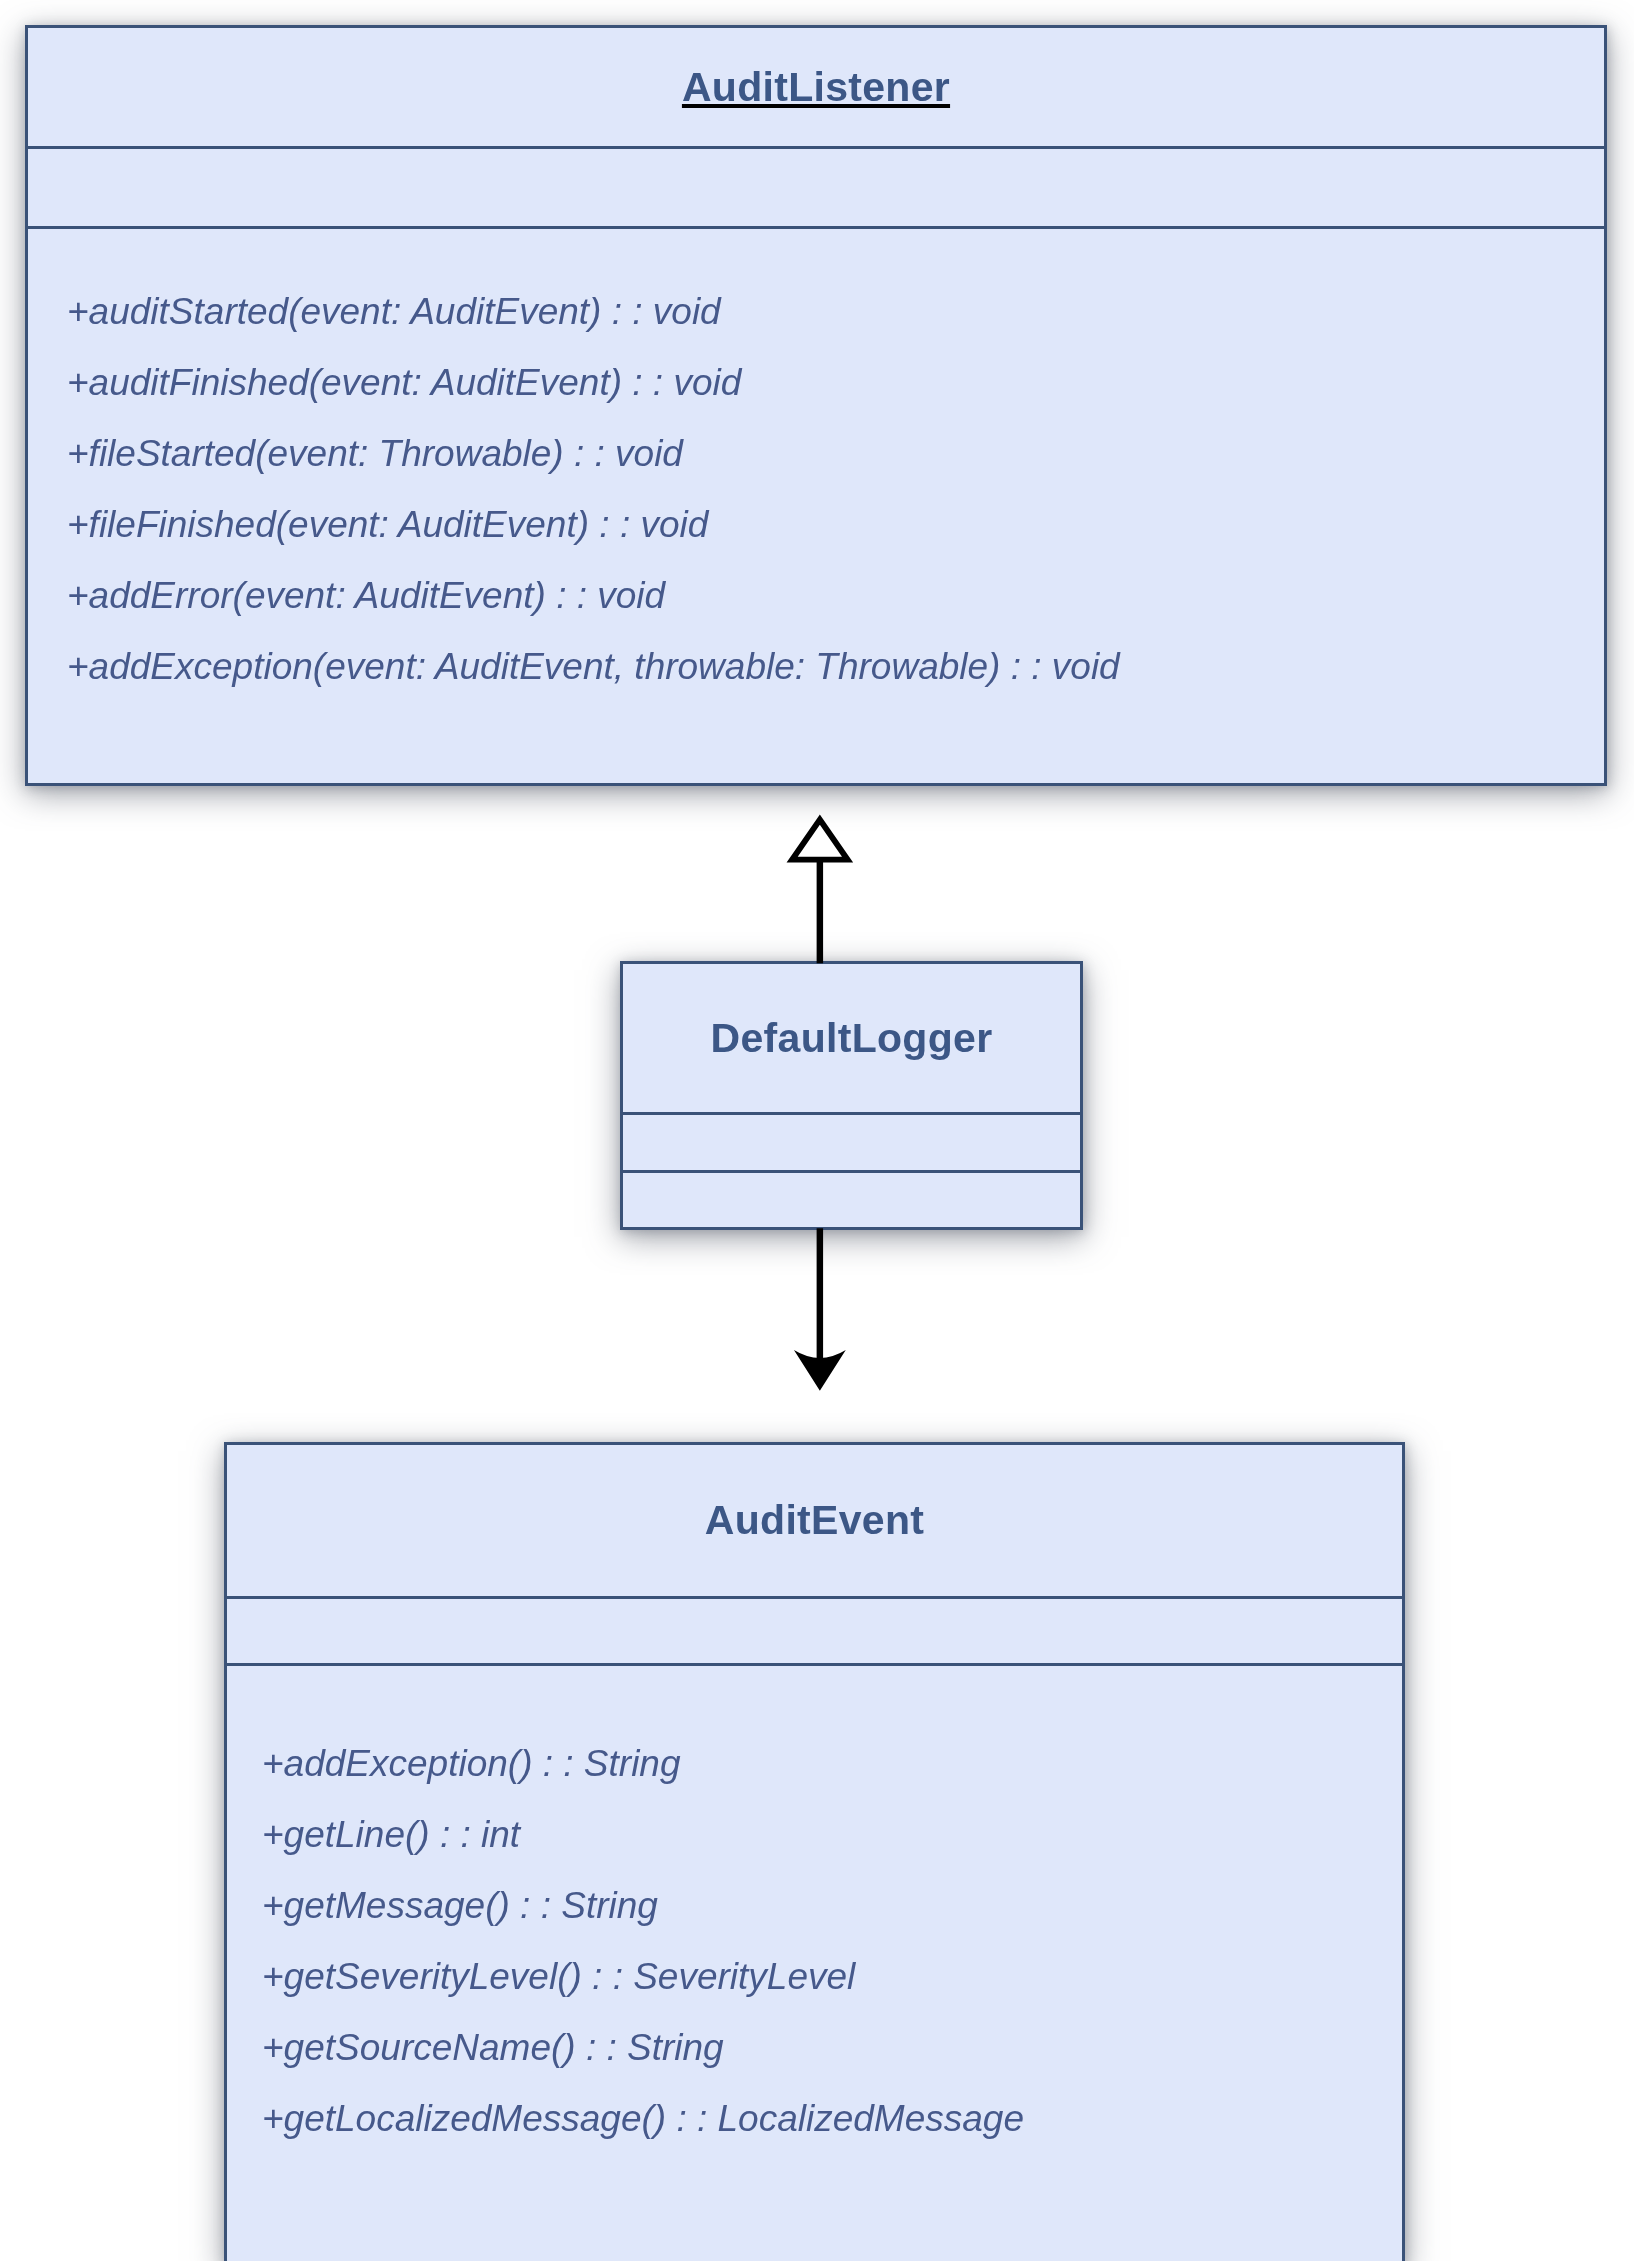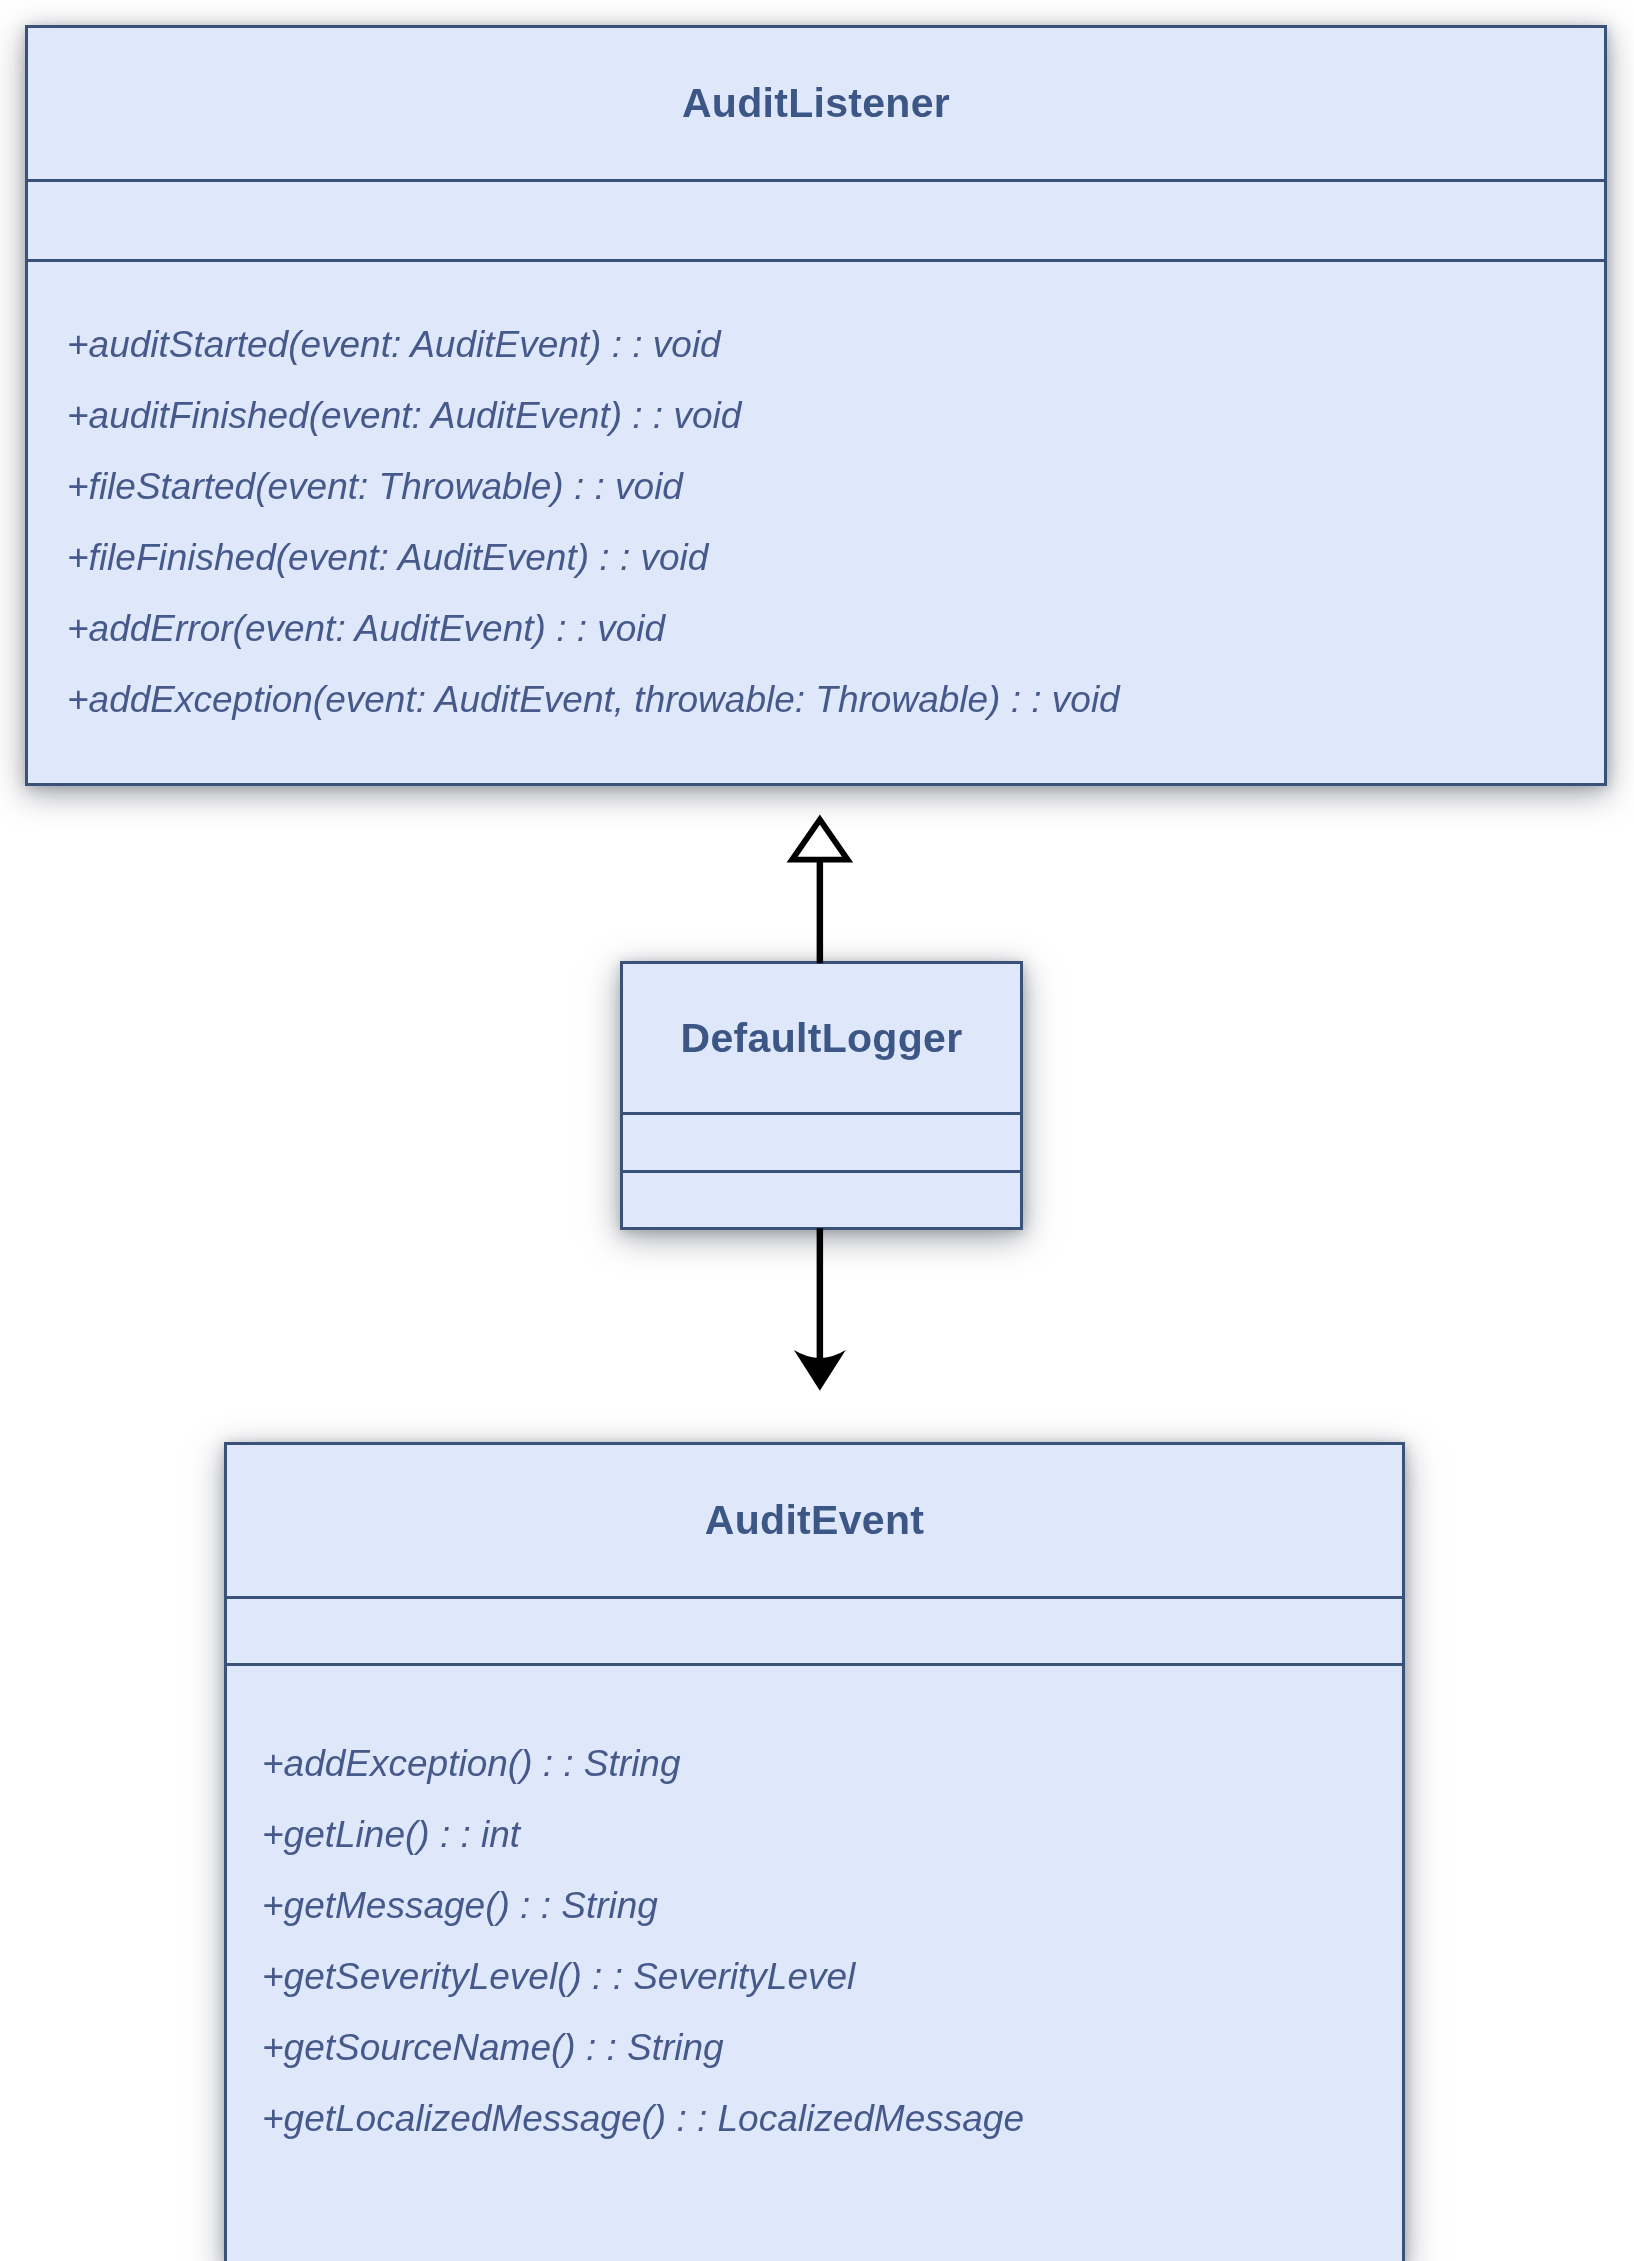--- a/index.html
+++ b/index.html
@@ -45,26 +45,26 @@
   .method-row {
     font-size: 37px;
     line-height: 71px;
     color: var(--method-text);
     white-space: nowrap;
     font-style: italic;
   }
 
   
   #box-auditlistener { left: 25px; top: 25px; width: 1582px; height: 761px; }
-  #box-auditlistener .c-title   { height: 151px; }
+  #box-auditlistener .c-title   { height: 118px; text-decoration: underline; }
   #box-auditlistener .c-attrs   { height: 80px; }
   #box-auditlistener .c-methods { flex: 1; padding: 47px 23.6px 0 39px; }
 
   
-  #box-defaultlogger { left: 620px; top: 961px; width: 403px; height: 269px; }
+  #box-defaultlogger { left: 620px; top: 961px; width: 463px; height: 269px; }
   #box-defaultlogger .c-title   { height: 148px; }
   #box-defaultlogger .c-attrs   { height: 58px; }
   #box-defaultlogger .c-methods { flex: 1; }
 
   
   #box-auditevent { left: 224px; top: 1442px; width: 1181px; height: 825px; }
   #box-auditevent .c-title   { height: 151px; }
   #box-auditevent .c-attrs   { height: 67px; }
   #box-auditevent .c-methods { flex: 1; padding: 62px 23.6px 0 35px; }
 

